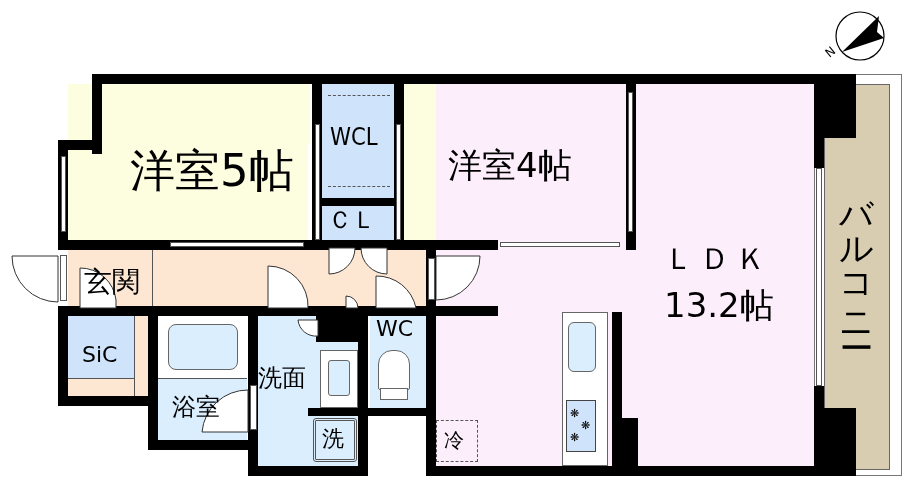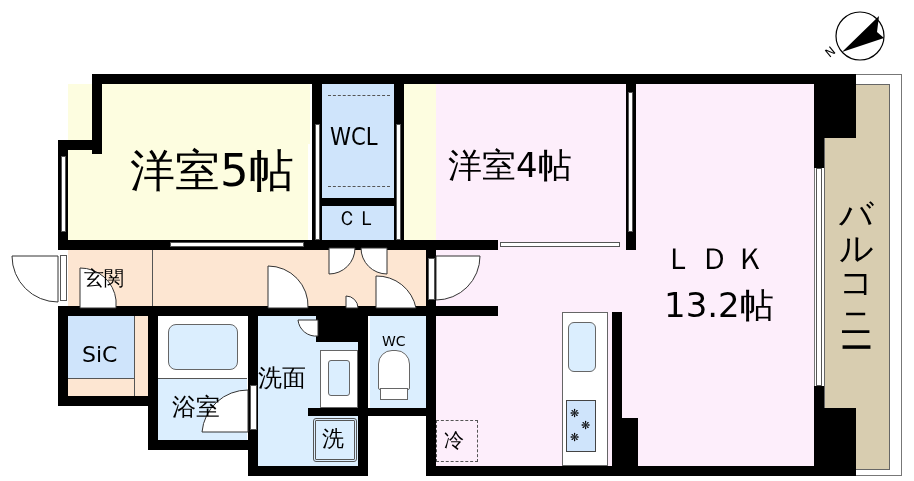--- a/index.html
+++ b/index.html
@@ -100,29 +100,29 @@
 <div class="abs" style="left:566px;top:400px;width:30px;height:52px;background:#cfe4fb;border:1px solid #444;"></div>
 <div class="lbl" style="left:570px;top:408px;font-size:11px;">❋</div>
 <div class="lbl" style="left:581px;top:420px;font-size:11px;">❋</div>
 <div class="lbl" style="left:570px;top:432px;font-size:11px;">❋</div>
 <div class="abs" style="left:313px;top:418px;width:44px;height:44px;background:#dbeefe;border:3px double #555;border-radius:3px;"></div>
 <div class="abs" style="left:436px;top:420px;width:42px;height:42px;border:1px dashed #555;"></div>
 
 <div class="lbl" style="left:130px;top:148px;font-size:45px;">洋室5帖</div>
 <div class="lbl" style="left:448px;top:148px;font-size:34px;">洋室4帖</div>
 <div class="lbl" style="left:330px;top:124px;font-size:25px;transform:scaleX(0.85);transform-origin:left;">WCL</div>
-<div class="lbl" style="left:328px;top:208px;font-size:20px;margin-left:9px;">ＣＬ</div>
+<div class="lbl" style="left:328px;top:208px;font-size:24px;">ＣＬ</div>
 <div class="lbl" style="left:664px;top:244px;font-size:30px;letter-spacing:6px;">ＬＤＫ</div>
 <div class="lbl" style="left:664px;top:288px;font-size:34px;">13.2帖</div>
 <div class="lbl" style="left:840px;top:176px;font-size:34px;writing-mode:vertical-rl;line-height:1;">バルコニー</div>
-<div class="lbl" style="left:84px;top:268px;font-size:20px;">玄関</div>
+<div class="lbl" style="left:84px;top:268px;font-size:28px;">玄関</div>
 <div class="lbl" style="left:82px;top:344px;font-size:22px;">SiC</div>
 <div class="lbl" style="left:172px;top:395px;font-size:24px;">浴室</div>
 <div class="lbl" style="left:258px;top:366px;font-size:24px;">洗面</div>
-<div class="lbl" style="left:376px;top:334px;font-size:14px;margin-left:6px;">WC</div>
+<div class="lbl" style="left:376px;top:318px;font-size:22px;">WC</div>
 <div class="lbl" style="left:322px;top:428px;font-size:22px;">洗</div>
 <div class="lbl" style="left:444px;top:430px;font-size:20px;">冷</div>
 
 <svg width="60" height="60" style="left:828px;top:6px;">
   <circle cx="32" cy="30" r="24" fill="#fff" stroke="#000" stroke-width="1.2"></circle>
   <path d="M14 46 L51 10 L49 26 L56 32 Z" fill="#000"></path>
 </svg>
 <div class="lbl" style="left:826px;top:46px;font-size:12px;transform:rotate(-40deg);">N</div>
 
 </body></html>

